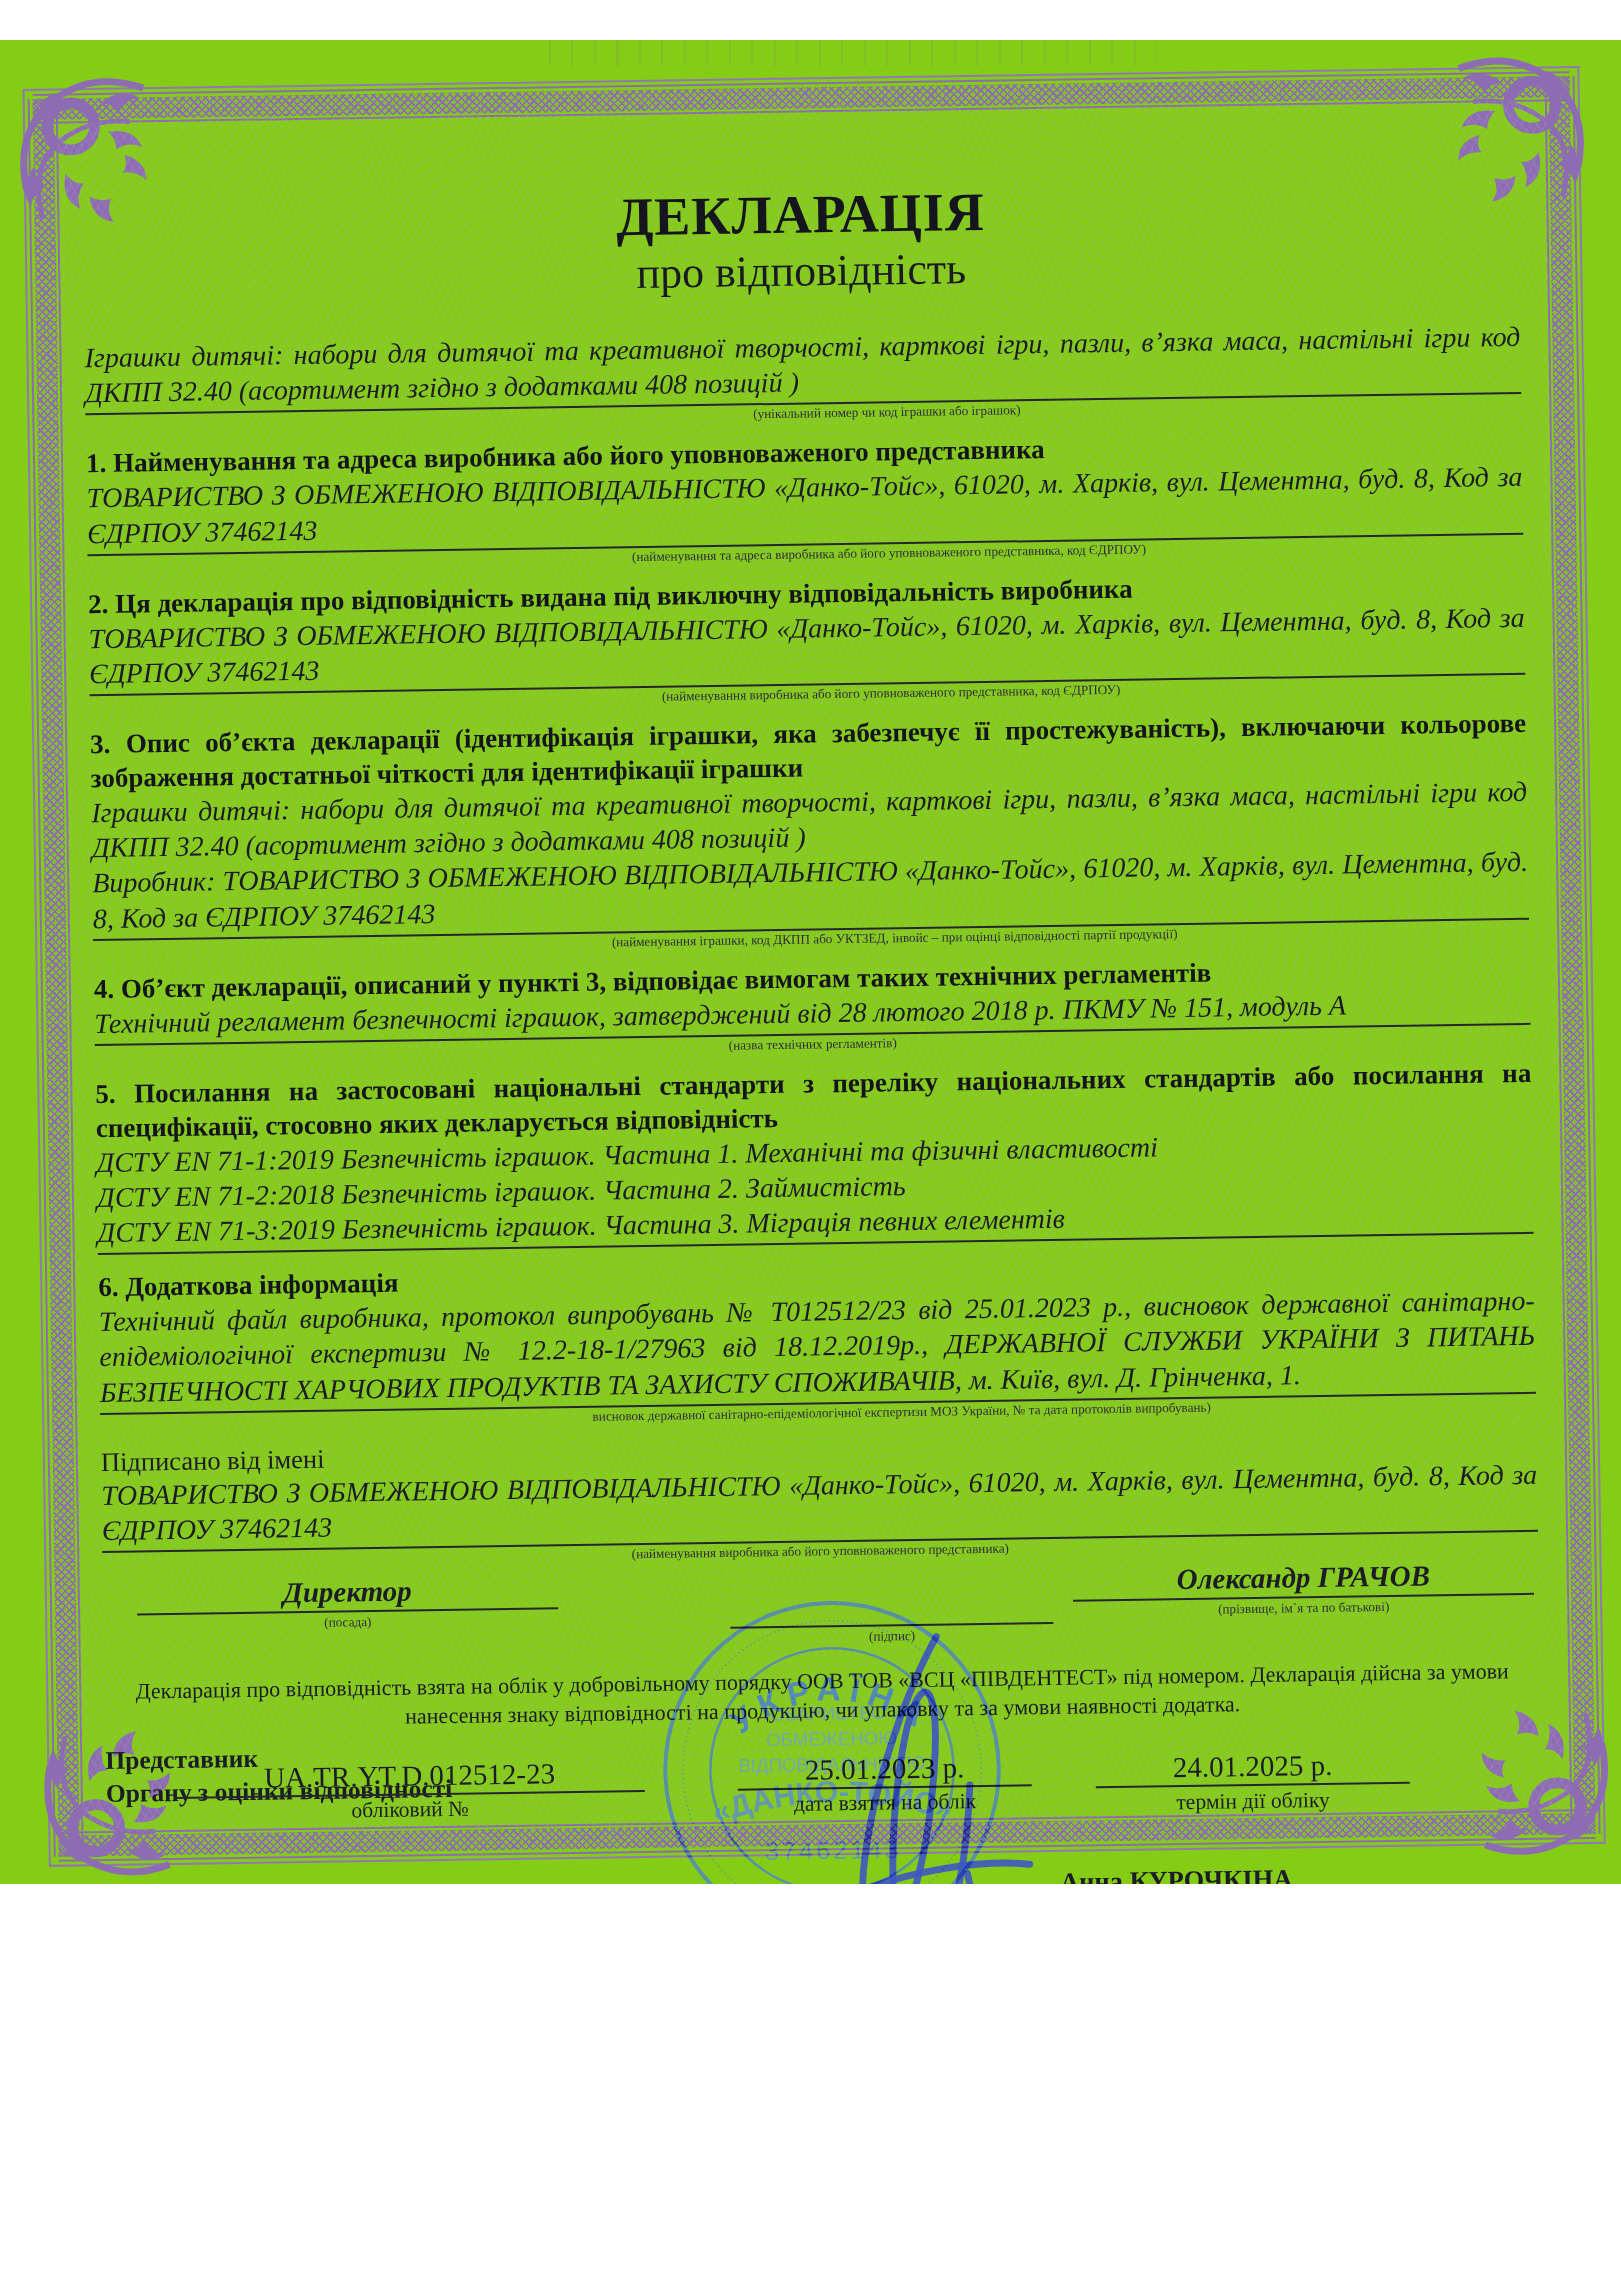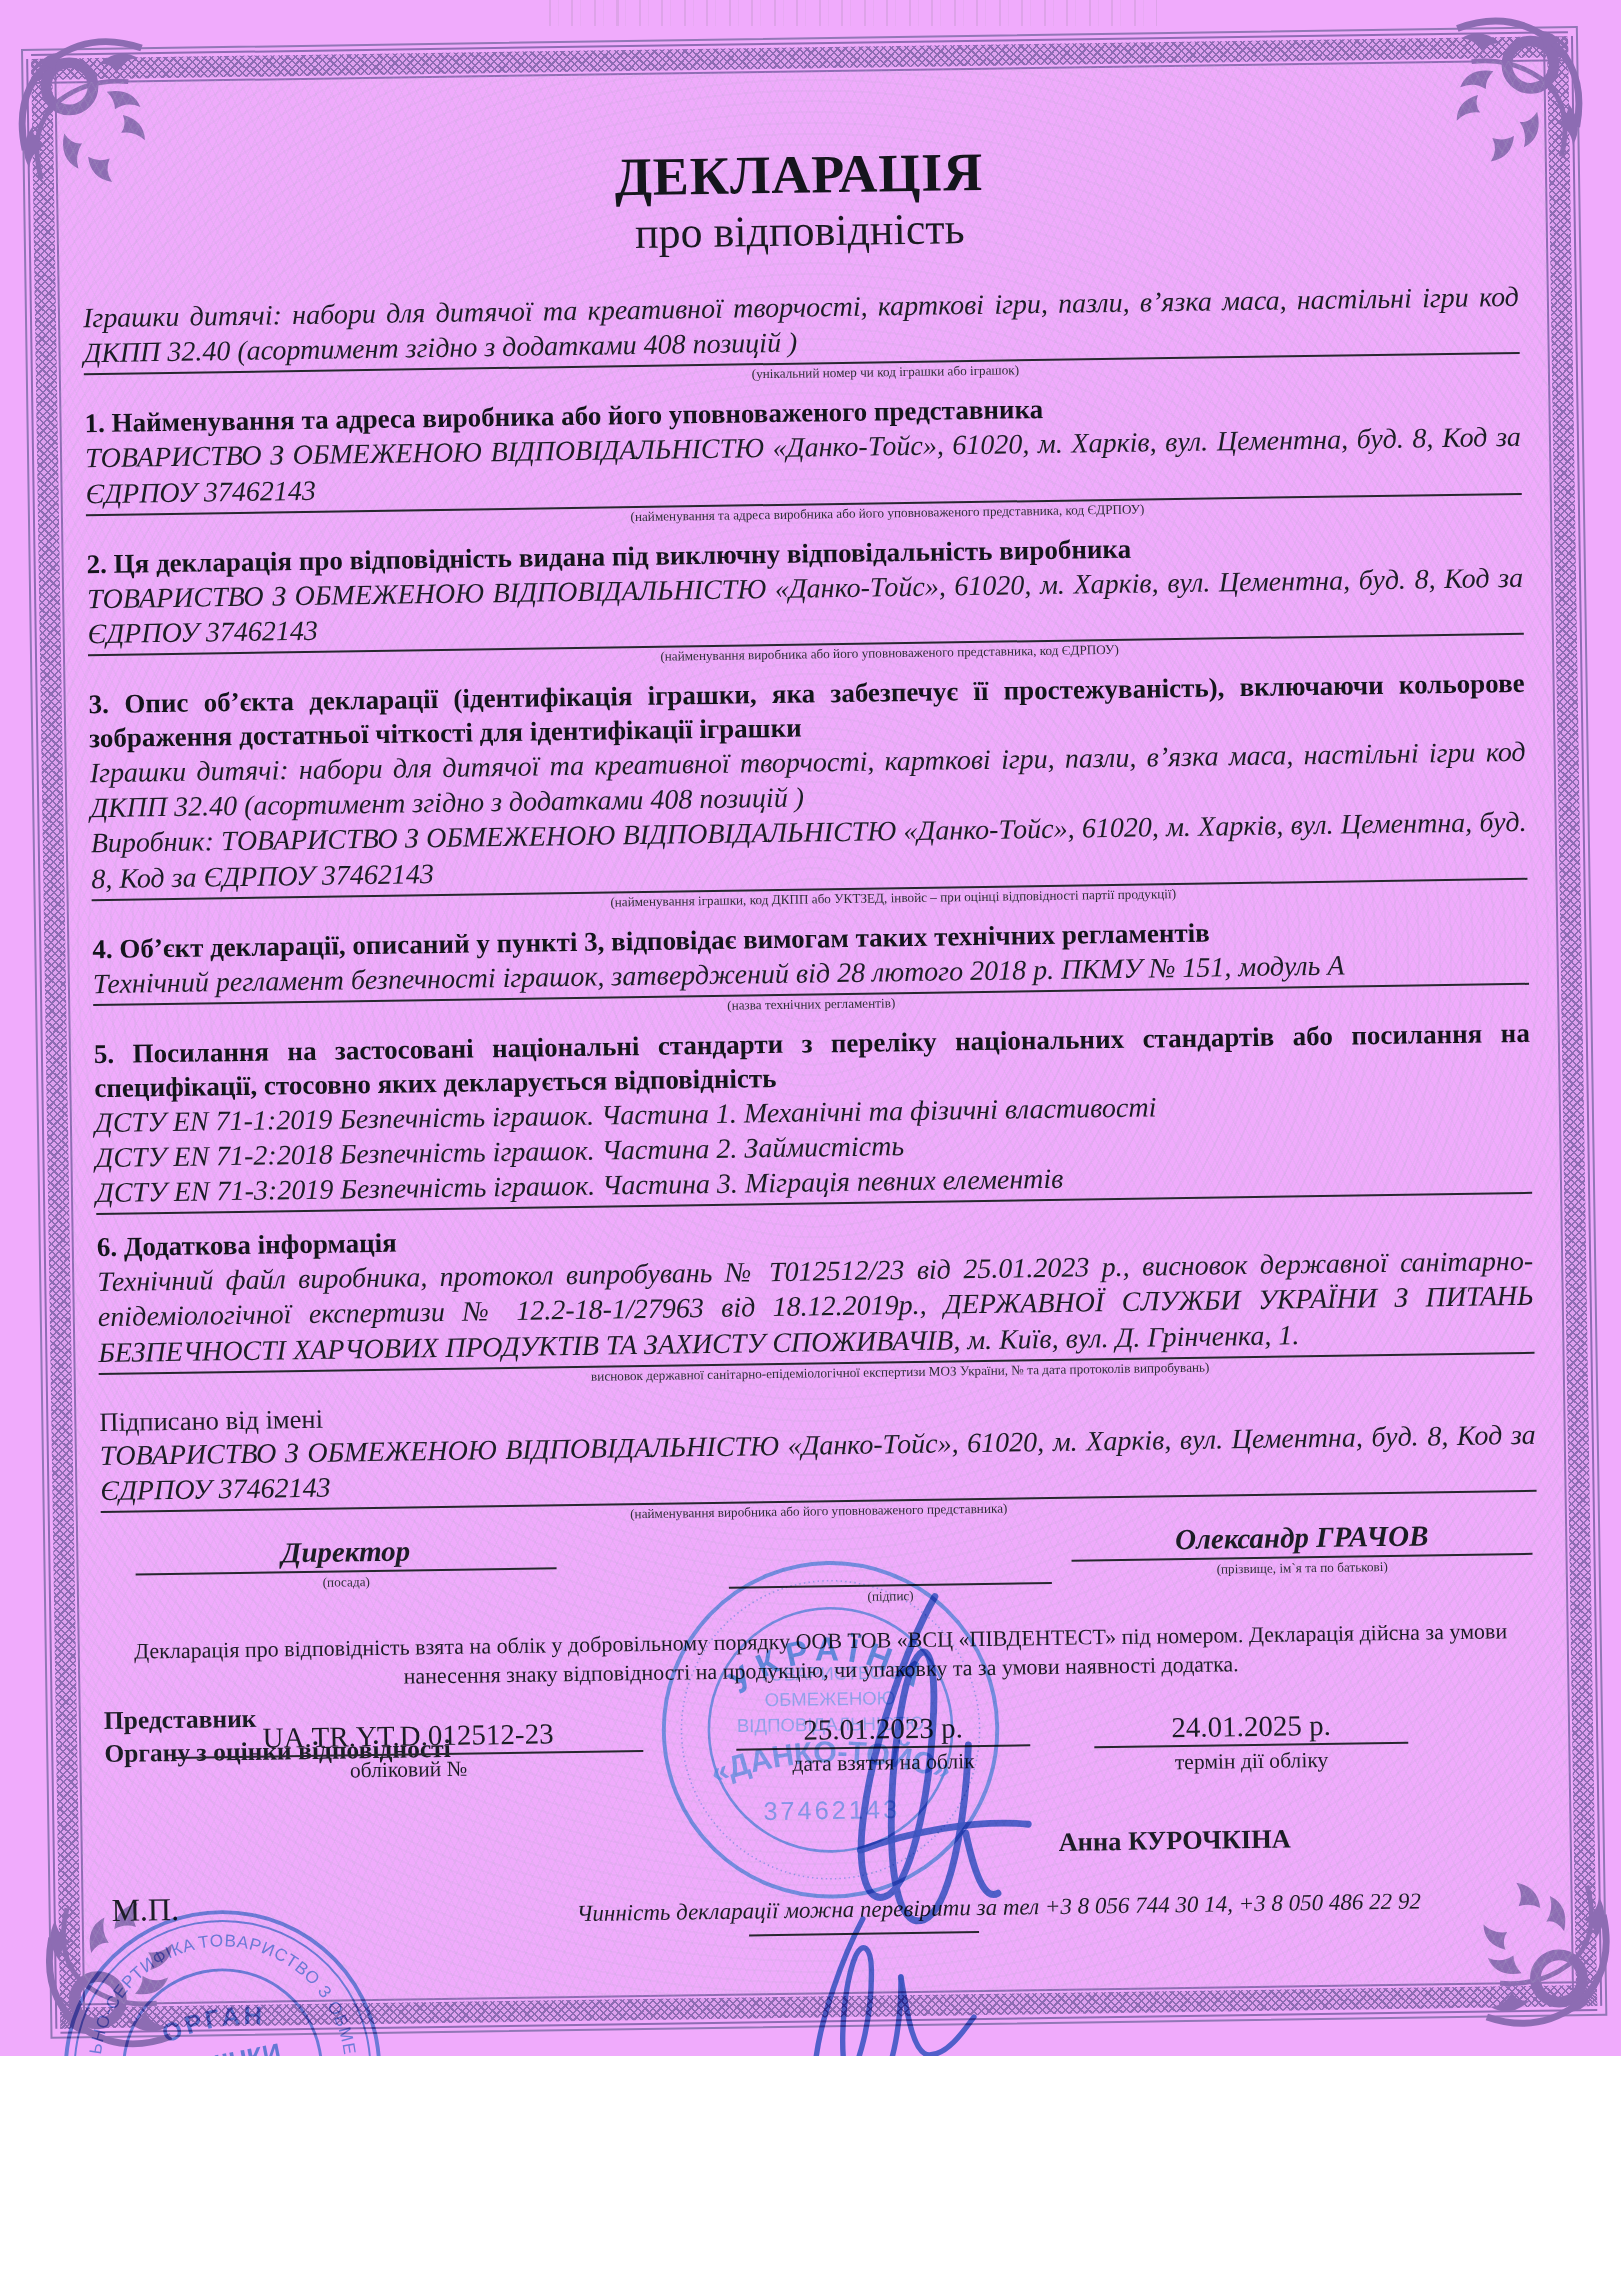--- a/index.html
+++ b/index.html
@@ -1,22 +1,23 @@
 <!DOCTYPE html>
 <html><head>
 <meta charset="utf-8">
 <style>
   html,body{margin:0;padding:0;background:#ffffff;}
   .page{
     position:relative;
-    width:1621px;height:2056px;
-    background:#f0abfc;
+    width:1621px;height:1844px;
+    background:#84cc16;
     overflow:hidden;
     font-family:"Liberation Serif","DejaVu Serif",serif;
     color:#1c1c26;
+    margin-top:40px;
   }
   
   .scan-artifacts{
     position:absolute;left:549px;top:0;width:608px;height:25.5px;
     background:repeating-linear-gradient(90deg,rgba(120,120,125,.35) 0 2px,transparent 2px 8.8px,rgba(150,150,155,.2) 8.8px 9.8px,transparent 9.8px 22.5px);
     opacity:.45;
   }
   .sheet{position:absolute;inset:0;transform:rotate(-0.85deg);transform-origin:52% 48%;}
 
   

